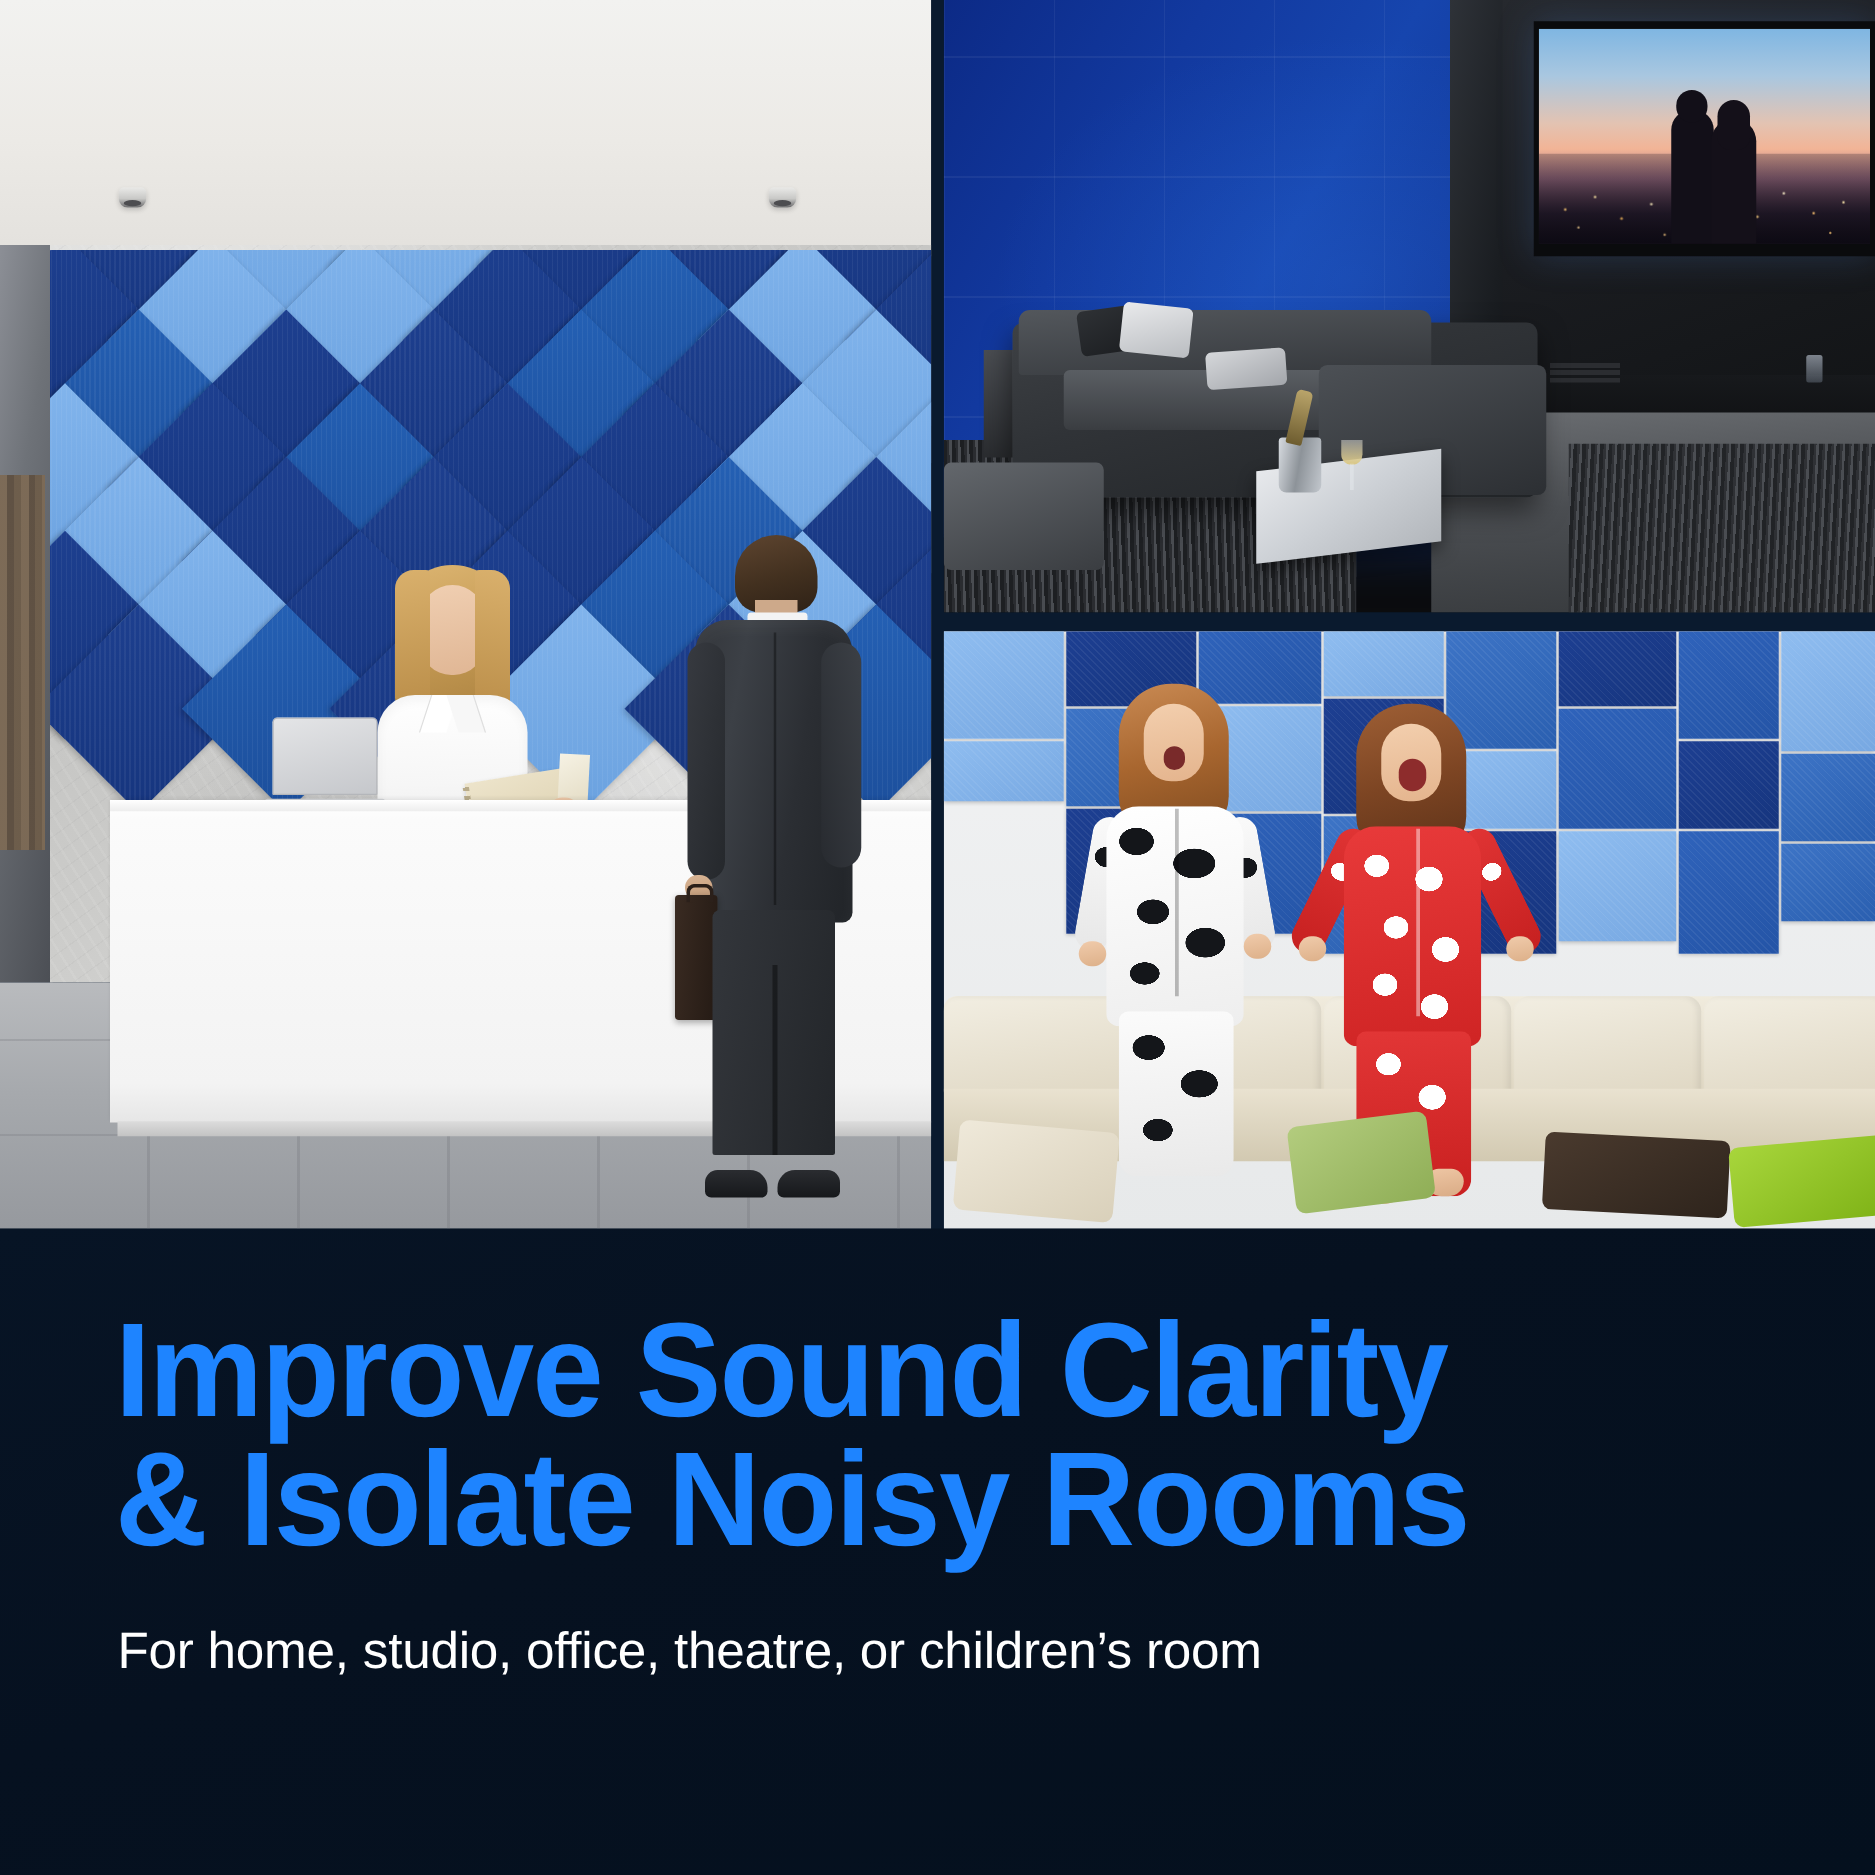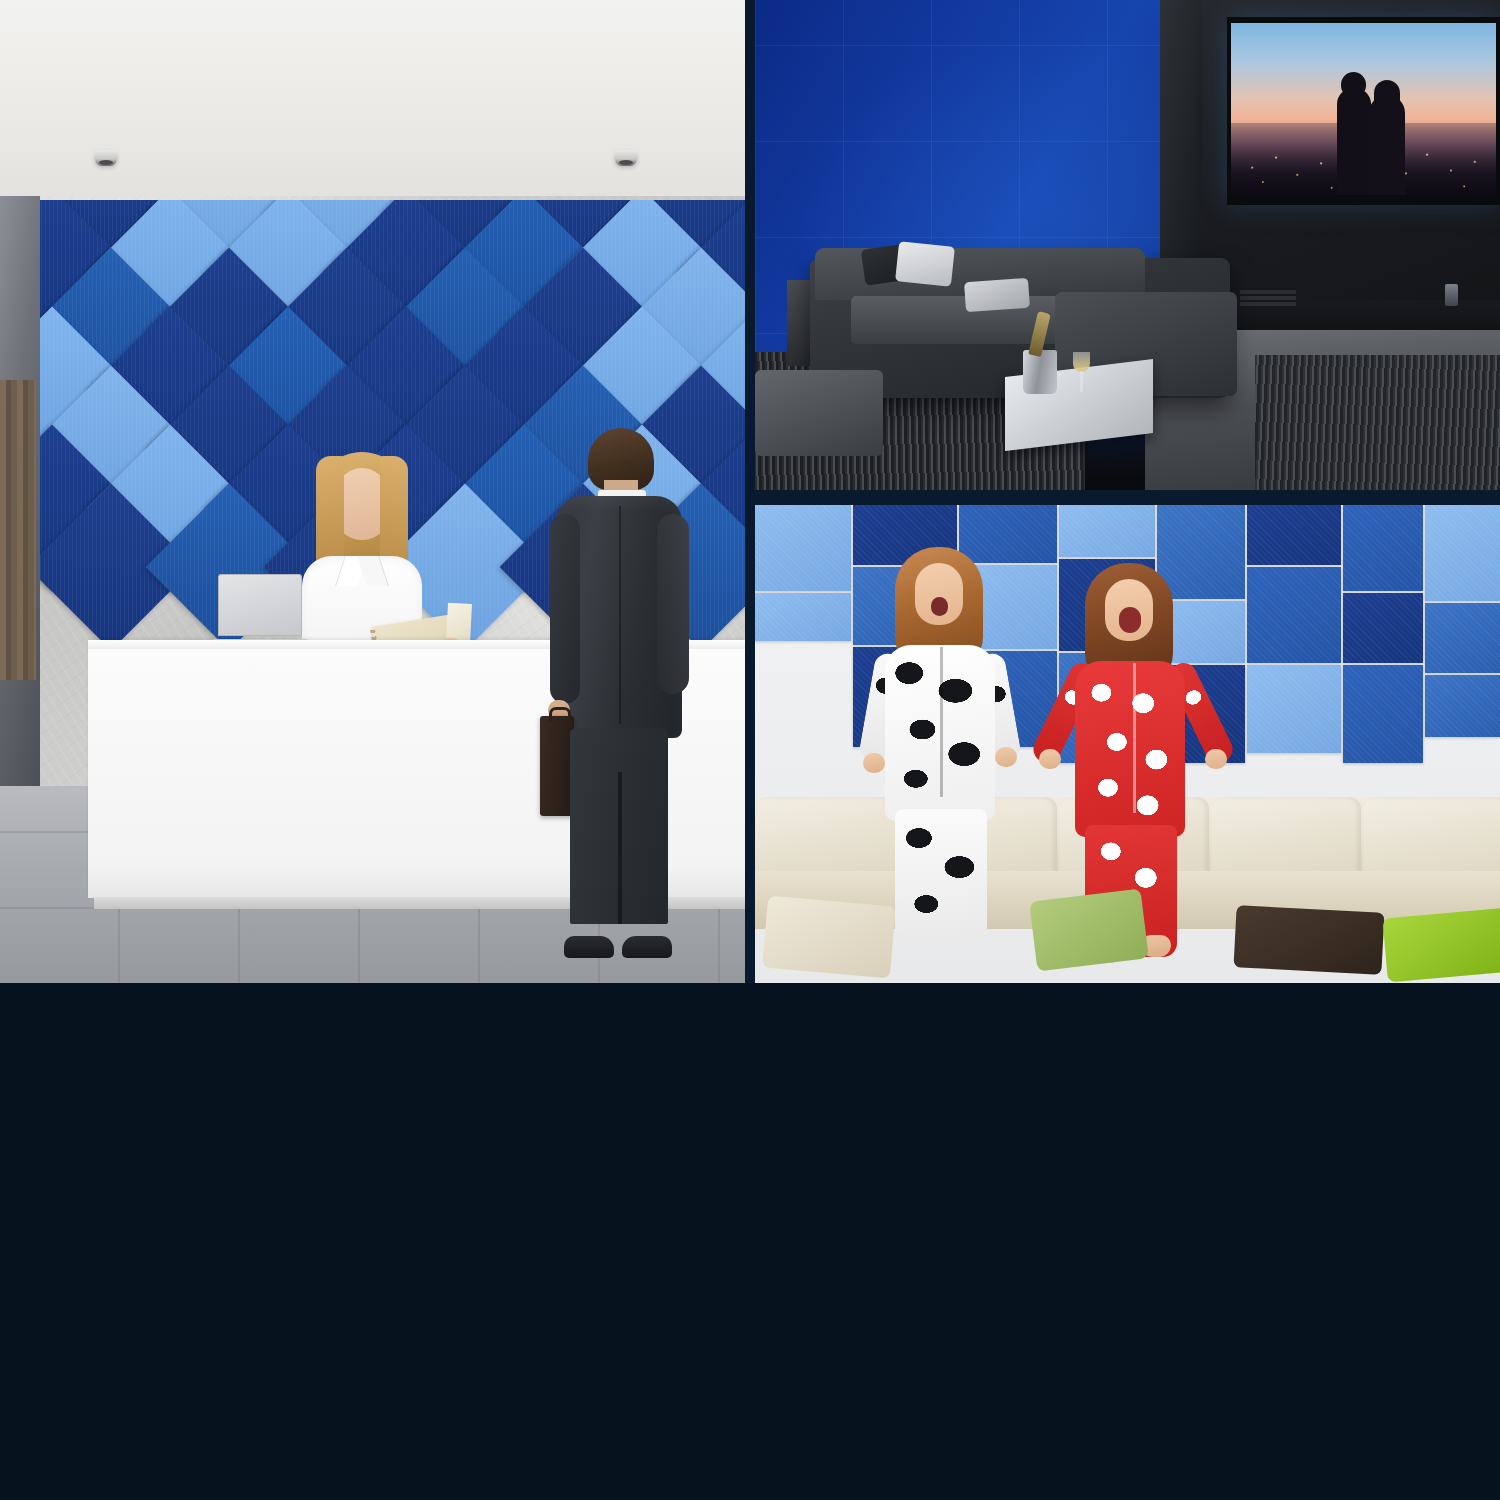--- a/index.html
+++ b/index.html
@@ -682,14 +682,19 @@
         <div class="g-foot g-foot-r"></div>
       </div>
 
       <div class="kd-pil-cream"></div>
       <div class="kd-pil-grn"></div>
       <div class="kd-pil-brn"></div>
       <div class="kd-pil-lime"></div>
     </div>
   </div>
 
+  <div class="banner">
+    <div class="headline">Improve Sound Clarity
+&amp; Isolate Noisy Rooms</div>
+    <div class="subline">For home, studio, office, theatre, or children’s room</div>
+  </div>
 
 </div>
 
 </body></html>

